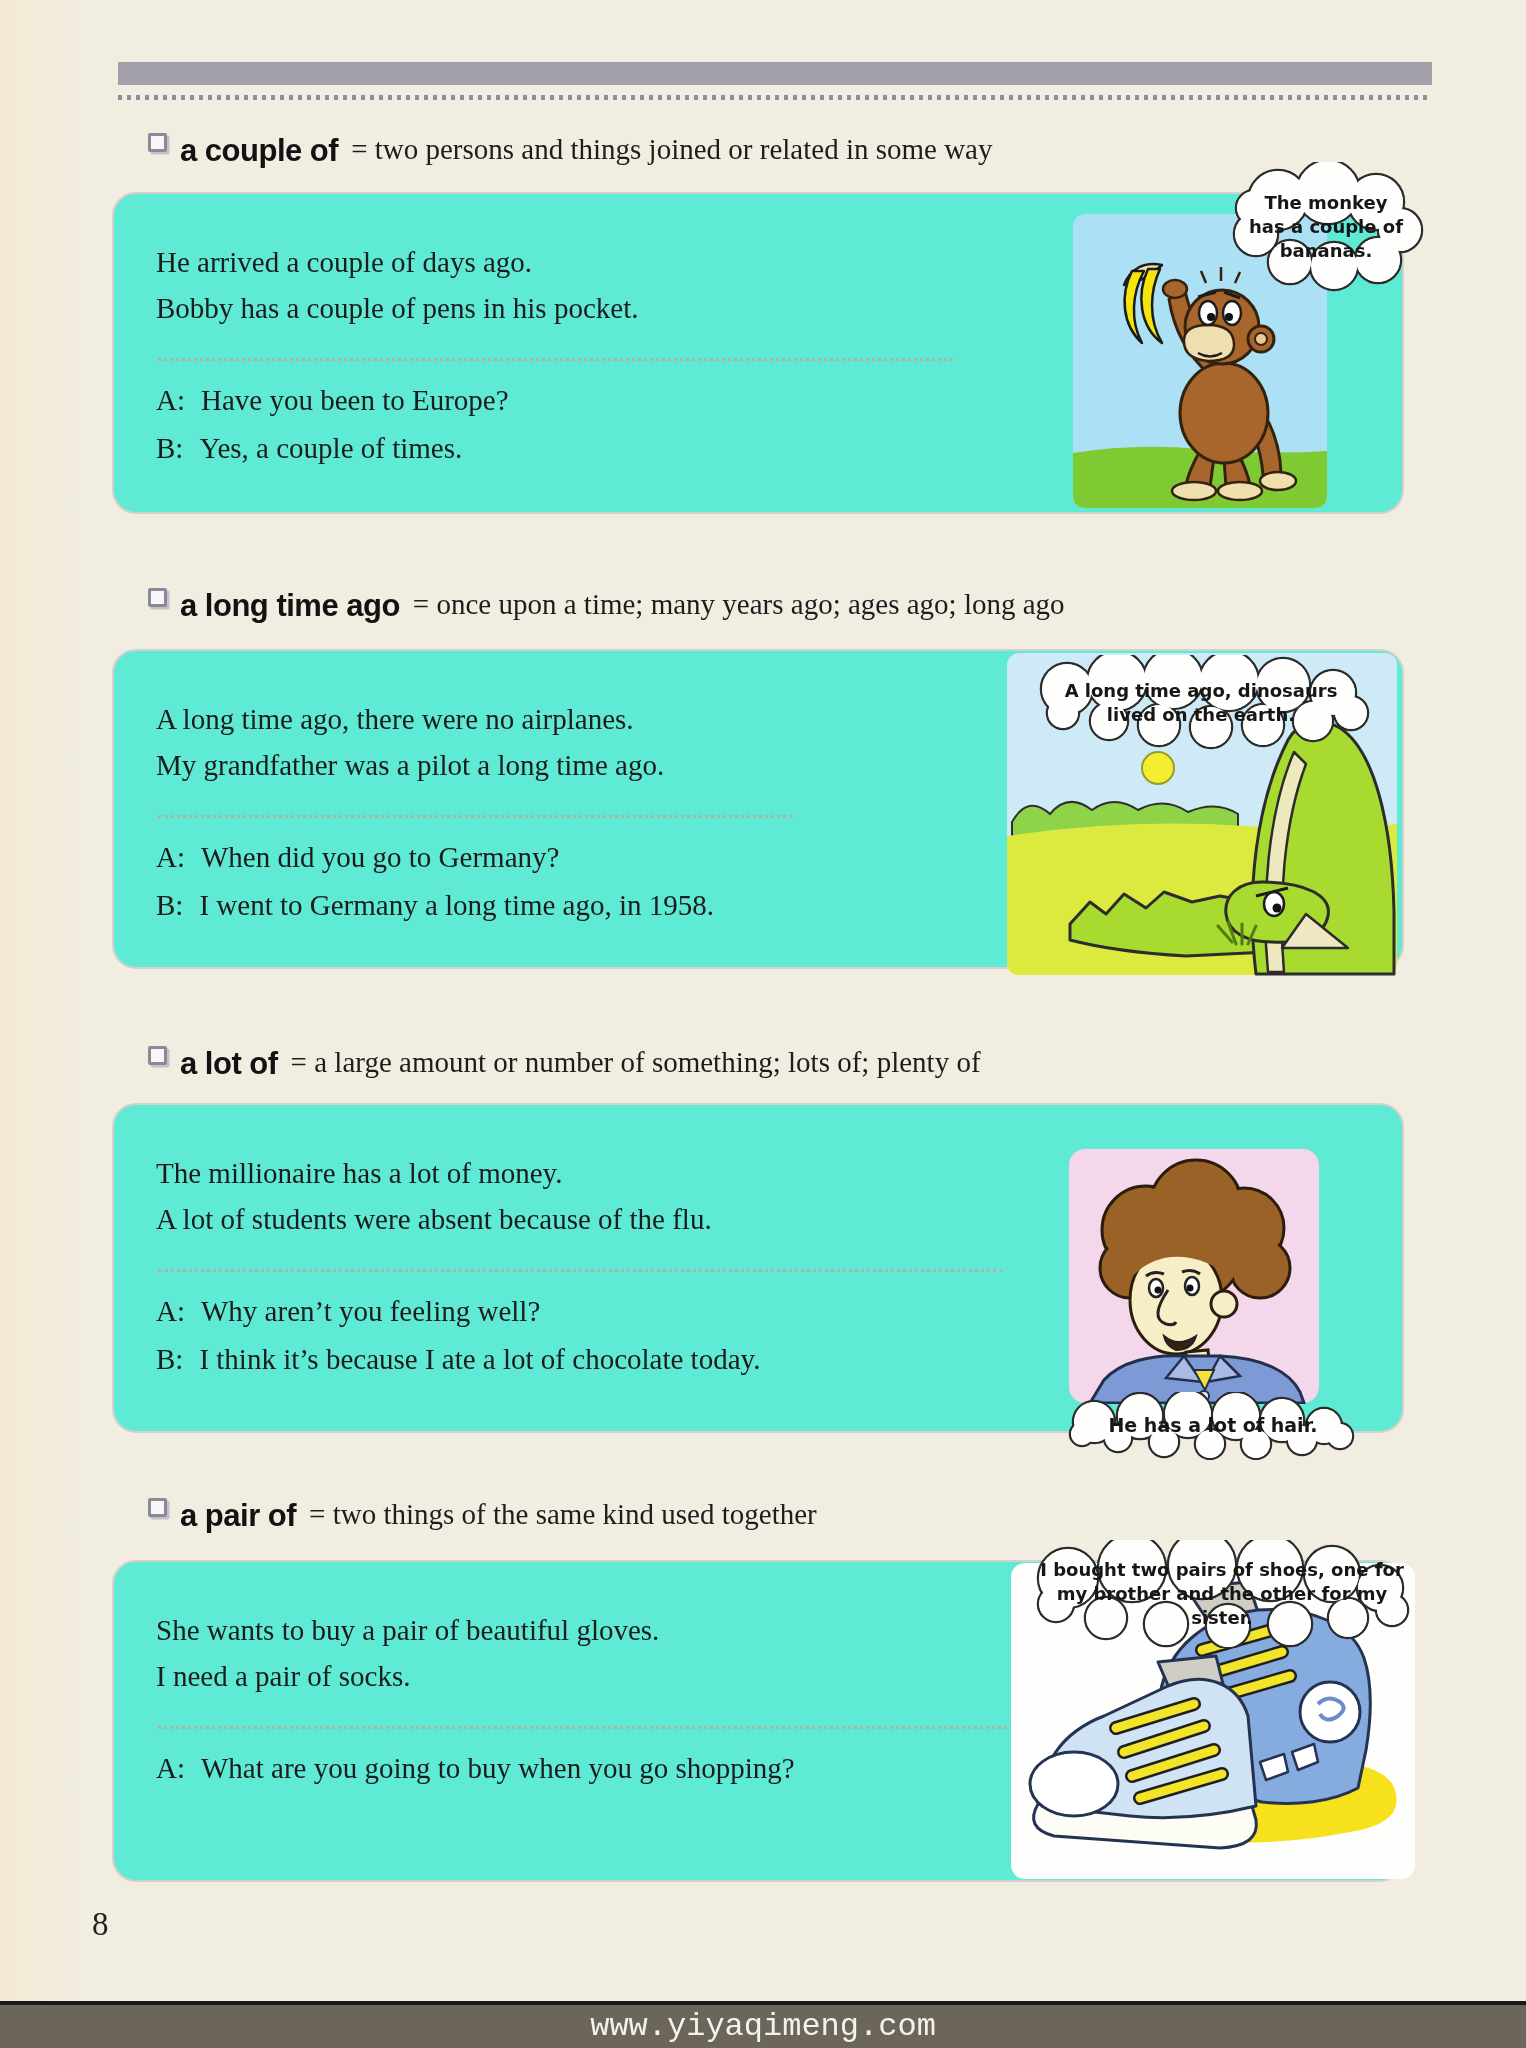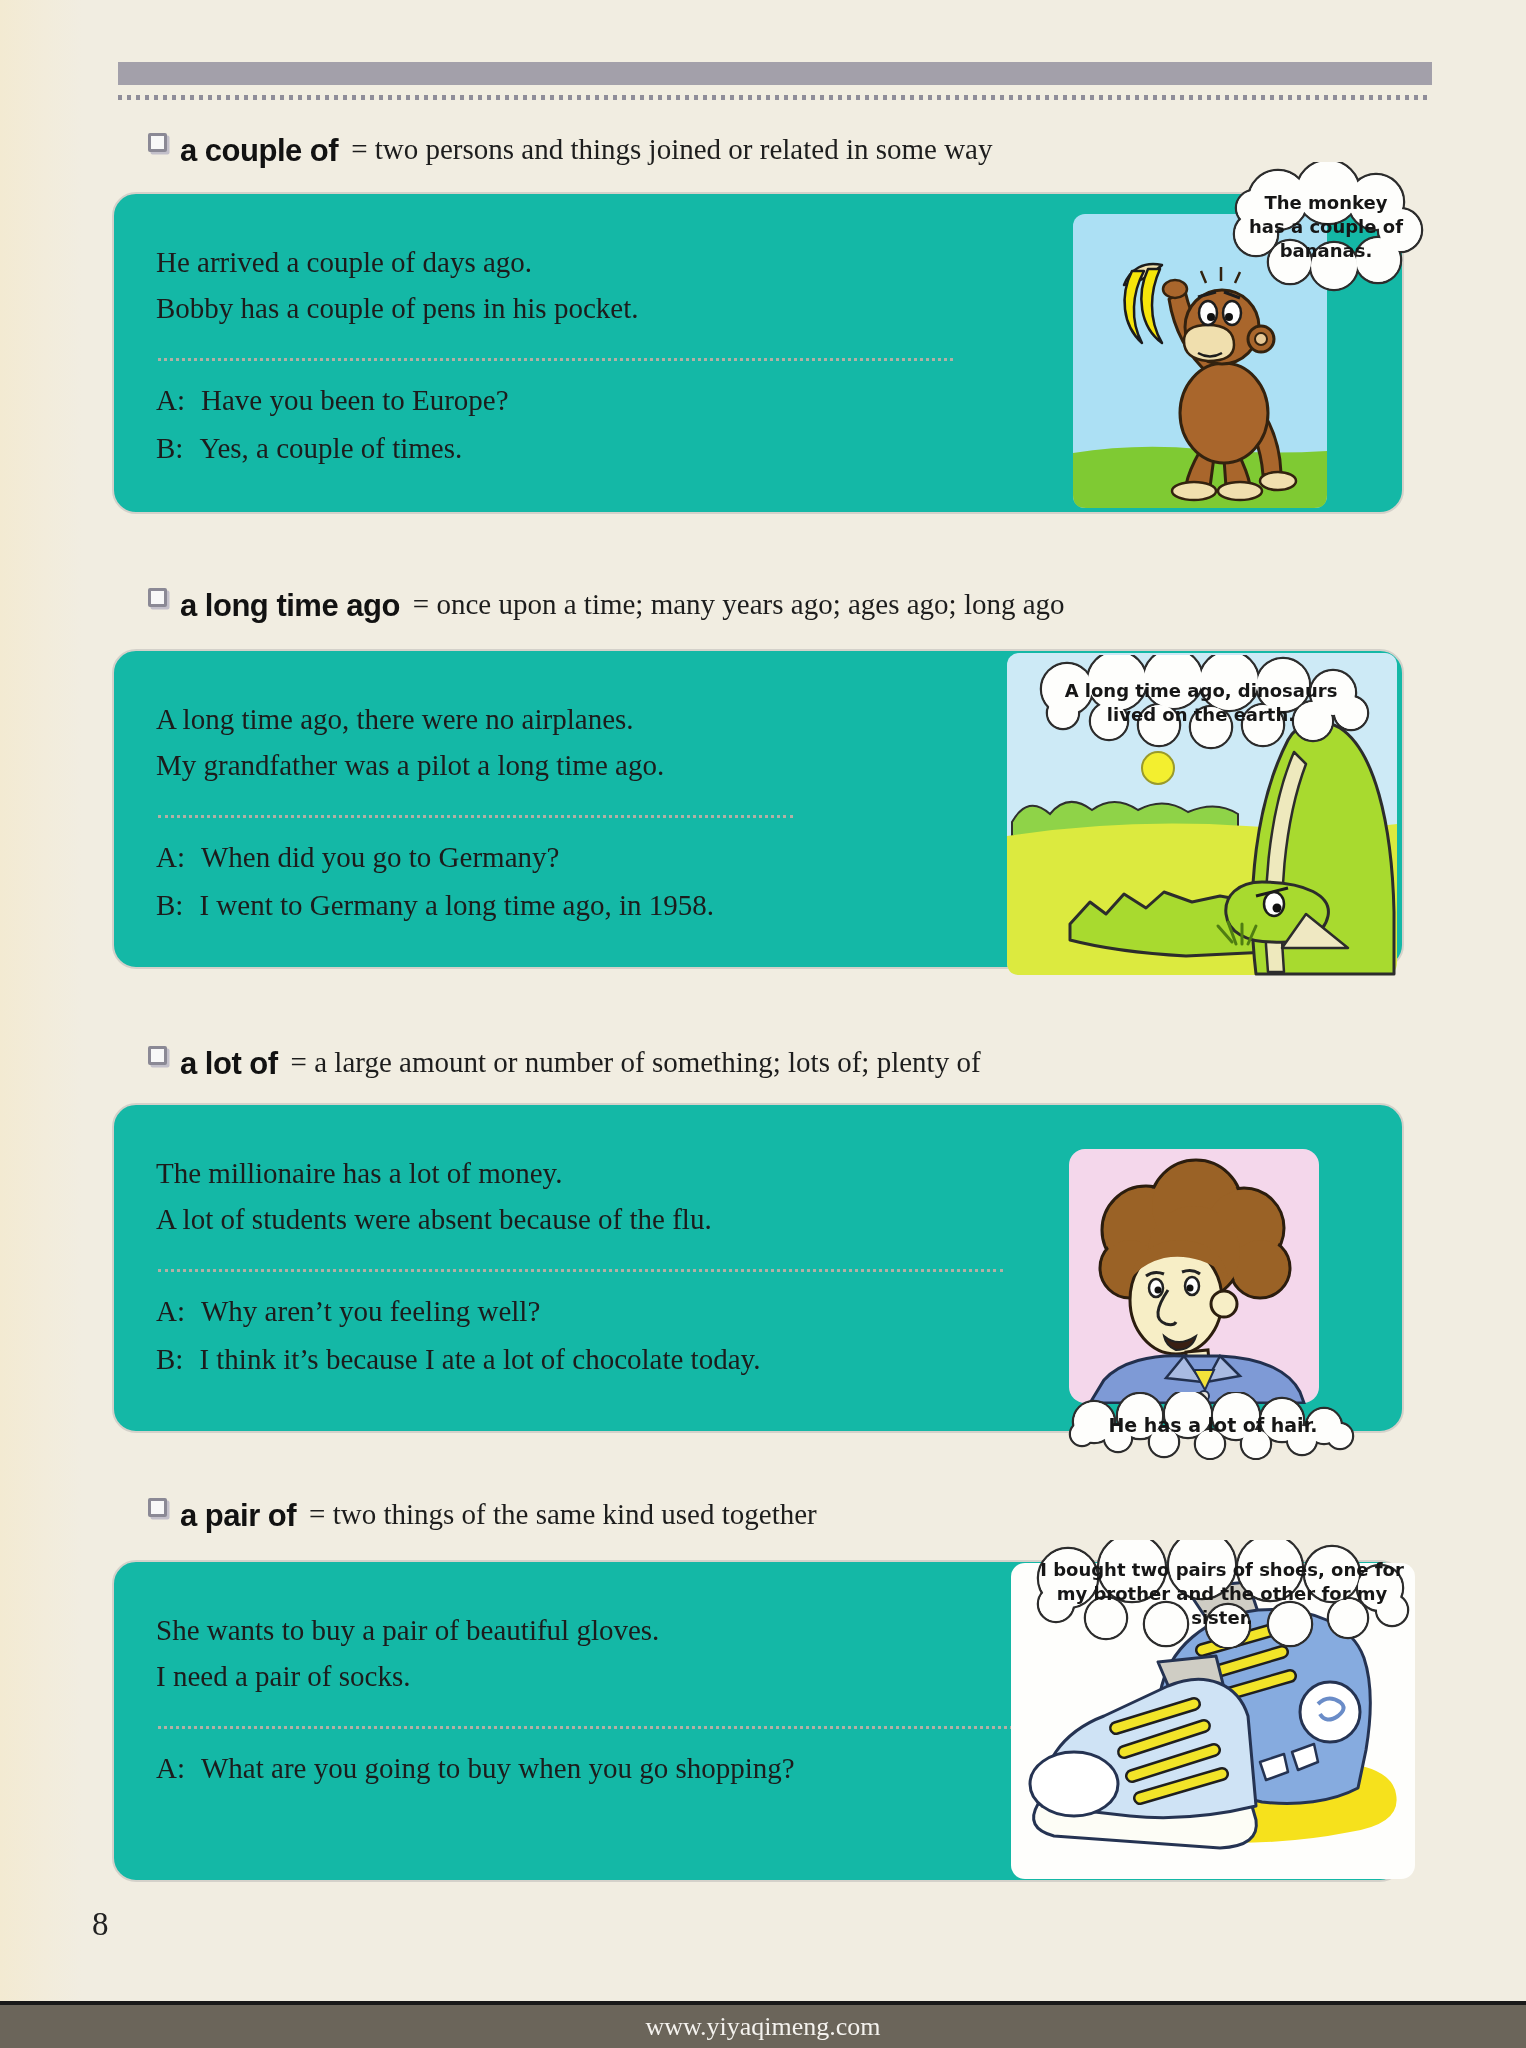--- a/index.html
+++ b/index.html
@@ -36,21 +36,21 @@
     box-shadow:2.5px 2.5px 0 #c3c0ca;
   }
   .term {
     font-family:"Liberation Sans", sans-serif; font-weight:700;
     font-size:31px; color:#121212; letter-spacing:-0.5px;
   }
   .definition { font-size:29px; color:#1d1d1d; }
   
   .card {
     position:absolute; left:112px; width:1292px;
-    background:#14b8a6; border:2px solid #d4d1ca; border-radius:24px;
+    background:#5eead4; border:2px solid #d4d1ca; border-radius:24px;
     z-index:1;
   }
   .c1 { top:192px; height:322px; } .c2 { top:649px; height:320px; }
   .c3 { top:1103px; height:330px; } .c4 { top:1560px; height:322px; }
   .ex, .dl { position:absolute; left:42px; font-size:29px; color:#1c1c1c; white-space:nowrap; }
   .ex1 { top:52px; } .ex2 { top:98px; }
   .da  { top:190px; } .db { top:238px; }
   .spk { display:inline-block; margin-right:16px; }
   .sep { position:absolute; left:44px; top:164px; border-top:3px dotted #b3b0a5; }
   .c1 .sep { width:795px; } .c2 .sep { width:635px; }
@@ -78,21 +78,21 @@
   .page-num {
     position:absolute; left:92px; top:1906px;
     font-size:33px; color:#222;
   }
   .footer-bar {
     position:absolute; left:0; top:2001px; width:1526px; height:47px;
     background:#6b655a; border-top:4px solid #191919;
     display:flex; align-items:center; justify-content:center;
   }
   .footer-url {
-    font-family:Liberation Serif, serif; font-size:26px; color:#f4f2ee;
+    font-family:Liberation Mono, monospace; font-size:32px; color:#f4f2ee;
   }
 </style>
 </head>
 <body>
 
 <div class="scan-gutter"></div>
 <div class="rule-bar"></div>
 <div class="rule-dots"></div>
 
 <div class="head h1">

